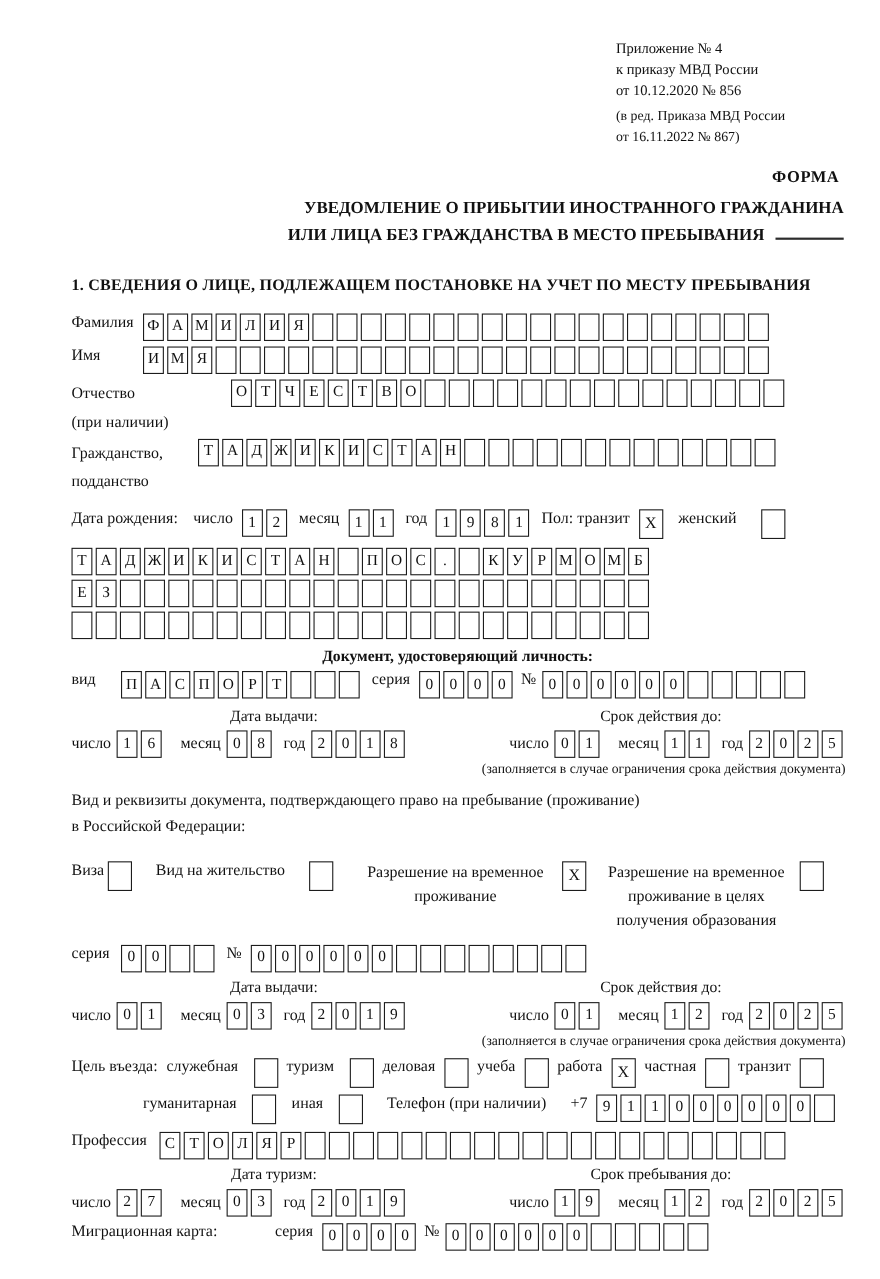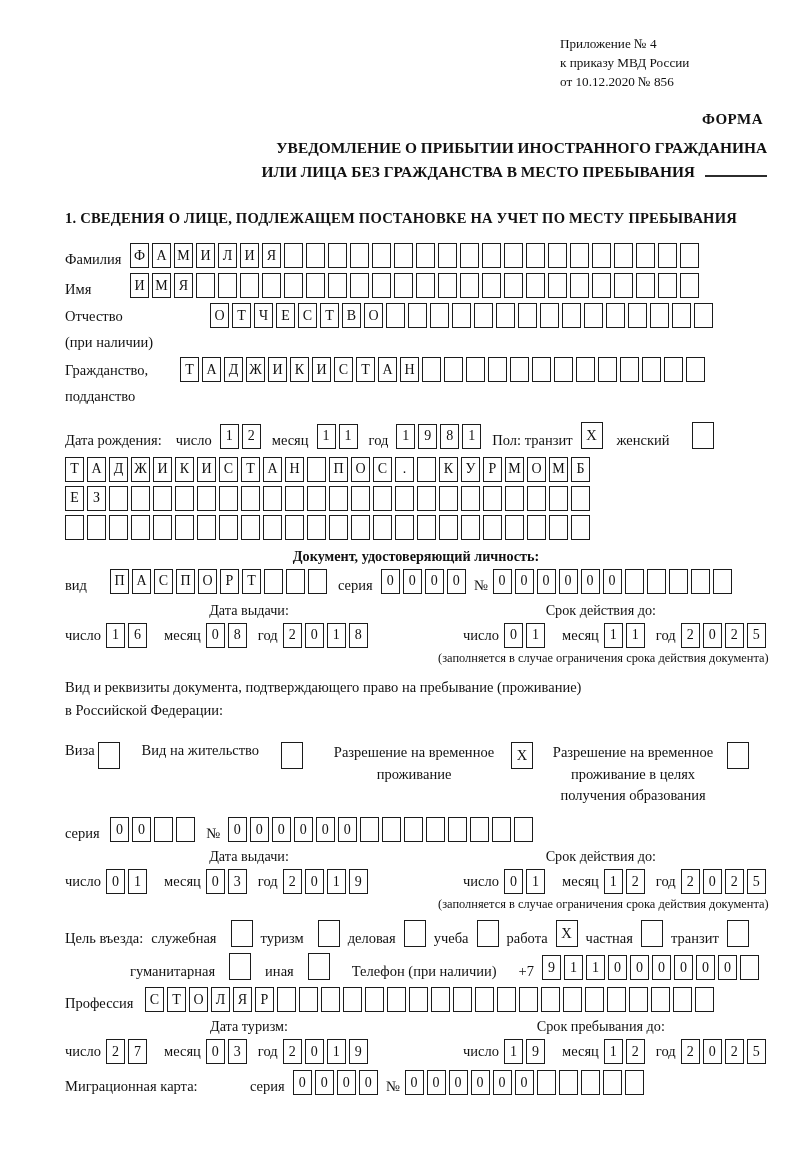--- a/index.html
+++ b/index.html
@@ -11,21 +11,21 @@
     box-sizing:border-box;
     padding:34px 33px 20px 65px;
     font-size:14.5px;
   }
   .appendix{margin-left:495px;width:215px;font-size:13.2px;line-height:1.45;}
   .appendix .sub{margin-top:5px;font-size:12.6px;}
   .forma{ text-align:right;font-weight:bold;font-size:15px;margin-top:20px;padding-right:4px;letter-spacing:.5px;}
   .title{ text-align:right;font-weight:bold;font-size:15.4px;line-height:1.55;margin-top:8px;}
   .blankline{display:inline-block;width:62px;border-bottom:2px solid #2c2c2c;margin-left:10px;}
   .sec-heading{font-weight:bold;font-size:14.6px;margin-top:26px;letter-spacing:.2px;}
-  .row{display:flex;align-items:flex-end;margin-top:5px;white-space:nowrap;}
+  .row{display:flex;align-items:flex-start;margin-top:5px;white-space:nowrap;}
   .row.top{align-items:flex-start;}
   .lbl{flex:none;}
   .cellrow{display:flex;flex:none;}
   .cell{
     flex:none;display:inline-flex;align-items:center;justify-content:center;
     width:17px;height:23px;border:1.6px solid #1c1c1c;margin-right:3px;
     font-size:14px;background:#fff;
   }
   .checkbox{
     flex:none;display:inline-flex;align-items:center;justify-content:center;
@@ -48,20 +48,22 @@
   .wrapcol{white-space:normal;}
 </style>
 </head>
 <body>
 
 <div class="appendix">
   <div>Приложение № 4</div>
   <div>к приказу МВД России</div>
   <div>от 10.12.2020 № 856</div>
   <div class="sub">
+    <div>(в ред. Приказа МВД России</div>
+    <div>от 16.11.2022 № 867)</div>
   </div>
 </div>
 <div class="forma">ФОРМА</div>
 
 <div class="title">
   <div>УВЕДОМЛЕНИЕ О ПРИБЫТИИ ИНОСТРАННОГО ГРАЖДАНИНА</div>
   <div><span>ИЛИ ЛИЦА БЕЗ ГРАЖДАНСТВА В МЕСТО ПРЕБЫВАНИЯ</span><span class="blankline"></span></div>
 </div>
 
 <div class="sec-heading">1. СВЕДЕНИЯ О ЛИЦЕ, ПОДЛЕЖАЩЕМ ПОСТАНОВКЕ НА УЧЕТ ПО МЕСТУ ПРЕБЫВАНИЯ</div>

